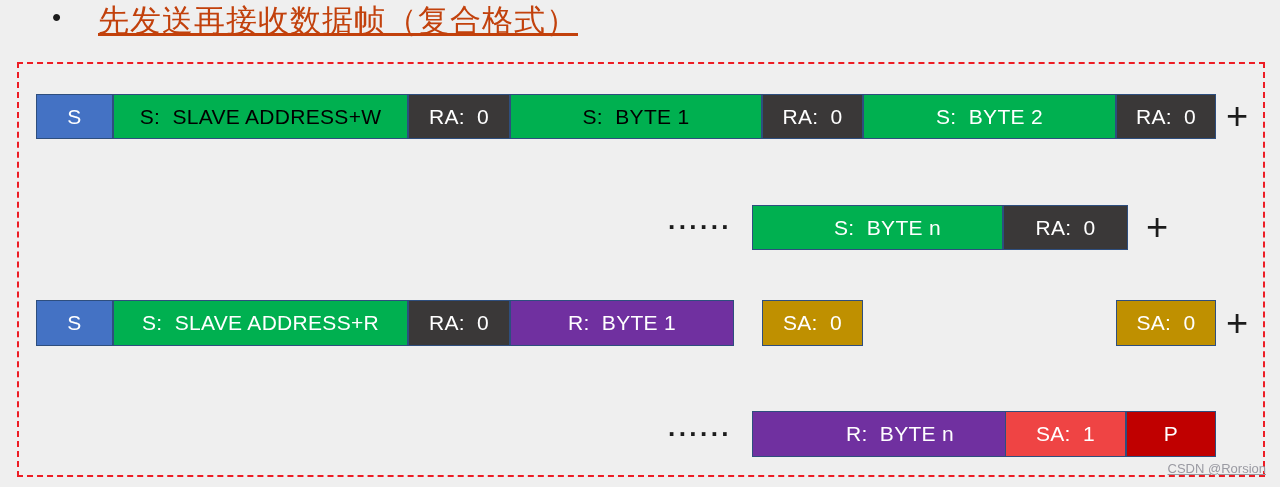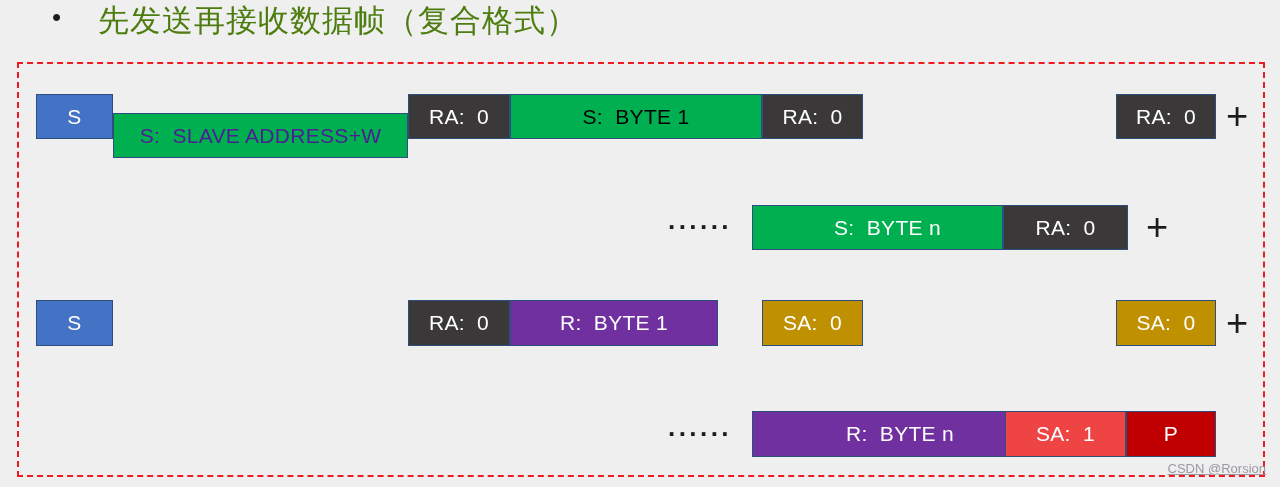--- a/index.html
+++ b/index.html
@@ -96,45 +96,47 @@
     text-decoration: underline;
     white-space: nowrap;
   }
 </style>
 </head>
 <body>
 
 <div class="page" style="background: rgb(239, 239, 239);">
 
   <span class="title-bullet" style="color: rgb(28, 28, 28);">•</span>
-  <span class="title-text" style="color: #4d7c0f;">先发送再接收数据帧（复合格式）</span>
+  <span class="title-text" style="color: #c2410c; text-decoration: underline;">先发送再接收数据帧（复合格式）</span>
 
   <div class="frame" style="border-color: rgb(237, 28, 36);"></div>
 
   <div class="row" style="top:94px;height:45px;">
     <div class="seg" style="left: 36px; width: 77px; background: rgb(68, 114, 196); border-color: rgb(46, 78, 126); color: rgb(255, 255, 255);">S</div>
-    <div class="seg" style="left: 113px; width: 295px; background: rgb(0, 176, 80); border-color: rgb(46, 78, 126); color: #4c1d95; margin-top: 19px;">S:  SLAVE ADDRESS+W</div>
+    <div class="seg" style="left: 113px; width: 295px; background: rgb(0, 176, 80); border-color: rgb(46, 78, 126); color: #000000;">S:  SLAVE ADDRESS+W</div>
     <div class="seg" style="left: 408px; width: 102px; background: rgb(58, 56, 56); border-color: rgb(46, 78, 126); color: rgb(255, 255, 255);">RA:  0</div>
     <div class="seg" style="left: 510px; width: 252px; background: rgb(0, 176, 80); border-color: rgb(46, 78, 126); color: #000000;">S:  BYTE 1</div>
     <div class="seg" style="left: 762px; width: 101px; background: rgb(58, 56, 56); border-color: rgb(46, 78, 126); color: rgb(255, 255, 255);">RA:  0</div>
+    <div class="seg" style="left: 863px; width: 253px; background: rgb(0, 176, 80); border-color: rgb(46, 78, 126); color: rgb(255, 255, 255);">S:  BYTE 2</div>
     <div class="seg" style="left: 1116px; width: 100px; background: rgb(58, 56, 56); border-color: rgb(46, 78, 126); color: rgb(255, 255, 255);">RA:  0</div>
     <div class="plus" style="left: 1215px; color: rgb(28, 28, 28);">+</div>
   </div>
 
   <div class="row" style="top:205px;height:45px;">
     <div class="ellipsis" style="color: rgb(28, 28, 28);">······</div>
     <div class="seg" style="left: 752px; width: 251px; background: rgb(0, 176, 80); border-color: rgb(46, 78, 126); color: rgb(255, 255, 255); padding-left: 20px;">S:  BYTE n</div>
     <div class="seg" style="left: 1003px; width: 125px; background: rgb(58, 56, 56); border-color: rgb(46, 78, 126); color: rgb(255, 255, 255);">RA:  0</div>
     <div class="plus" style="left: 1135px; color: rgb(28, 28, 28);">+</div>
   </div>
 
   <div class="row" style="top:300px;height:46px;">
     <div class="seg" style="left: 36px; width: 77px; background: rgb(68, 114, 196); border-color: rgb(46, 78, 126); color: rgb(255, 255, 255);">S</div>
+    <div class="seg" style="left: 113px; width: 295px; background: rgb(0, 176, 80); border-color: rgb(46, 78, 126); color: rgb(255, 255, 255);">S:  SLAVE ADDRESS+R</div>
     <div class="seg" style="left: 408px; width: 102px; background: rgb(58, 56, 56); border-color: rgb(46, 78, 126); color: rgb(255, 255, 255);">RA:  0</div>
-    <div class="seg" style="left: 510px; width: 208px; background: rgb(112, 48, 160); border-color: rgb(46, 78, 126); color: rgb(255, 255, 255);">R:  BYTE 1</div>
+    <div class="seg" style="left: 510px; width: 224px; background: rgb(112, 48, 160); border-color: rgb(46, 78, 126); color: rgb(255, 255, 255);">R:  BYTE 1</div>
     <div class="seg" style="left: 762px; width: 101px; background: rgb(191, 144, 0); border-color: rgb(46, 78, 126); color: rgb(255, 255, 255);">SA:  0</div>
     <div class="seg" style="left: 1116px; width: 100px; background: rgb(191, 144, 0); border-color: rgb(46, 78, 126); color: rgb(255, 255, 255);">SA:  0</div>
     <div class="plus" style="left: 1215px; color: rgb(28, 28, 28);">+</div>
   </div>
 
   <div class="row" style="top:411px;height:46px;">
     <div class="ellipsis" style="color: rgb(28, 28, 28);">······</div>
     <div class="seg" style="left: 752px; width: 296px; background: rgb(112, 48, 160); border-color: rgb(46, 78, 126); color: rgb(255, 255, 255);">R:  BYTE n</div>
     <div class="seg" style="left: 1005px; width: 121px; background: #ef4444; border-color: rgb(46, 78, 126); color: rgb(255, 255, 255);">SA:  1</div>
     <div class="seg" style="left: 1126px; width: 90px; background: rgb(192, 0, 0); border-color: rgb(46, 78, 126); color: rgb(255, 255, 255);">P</div>

